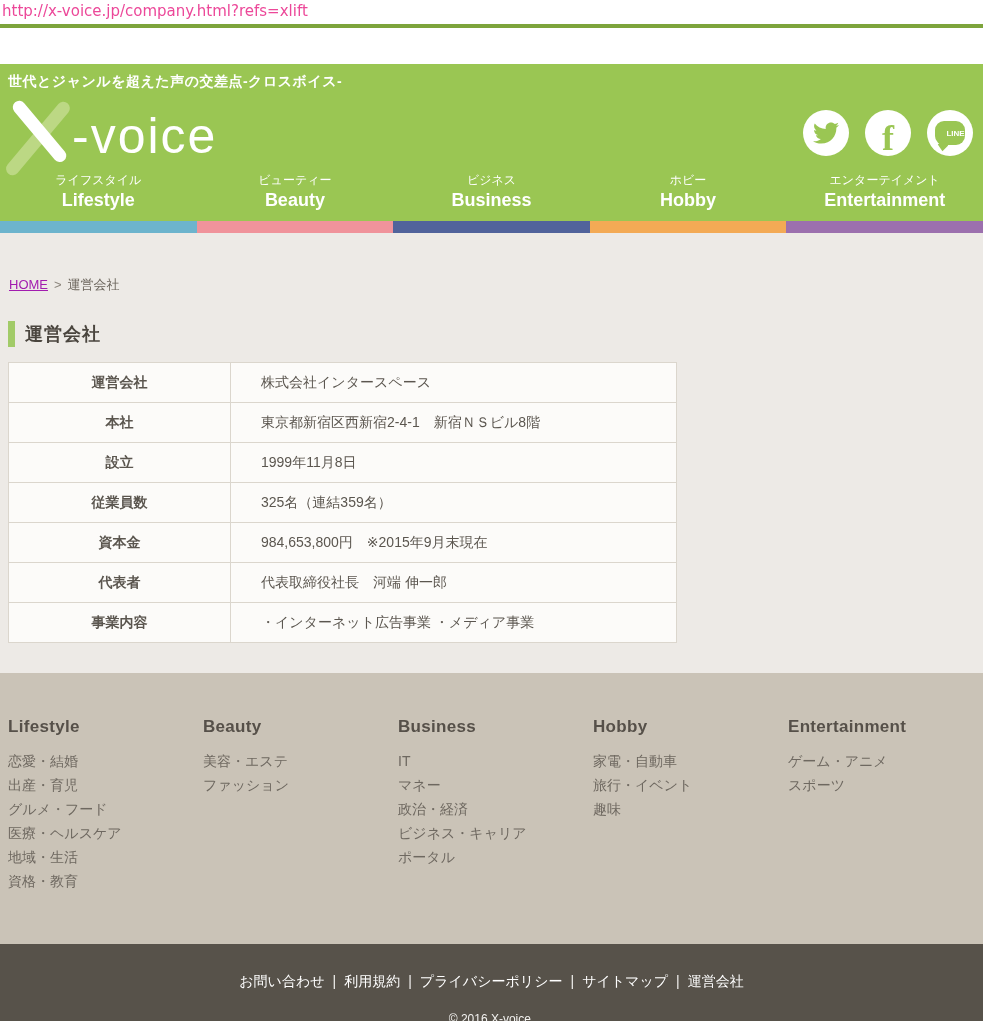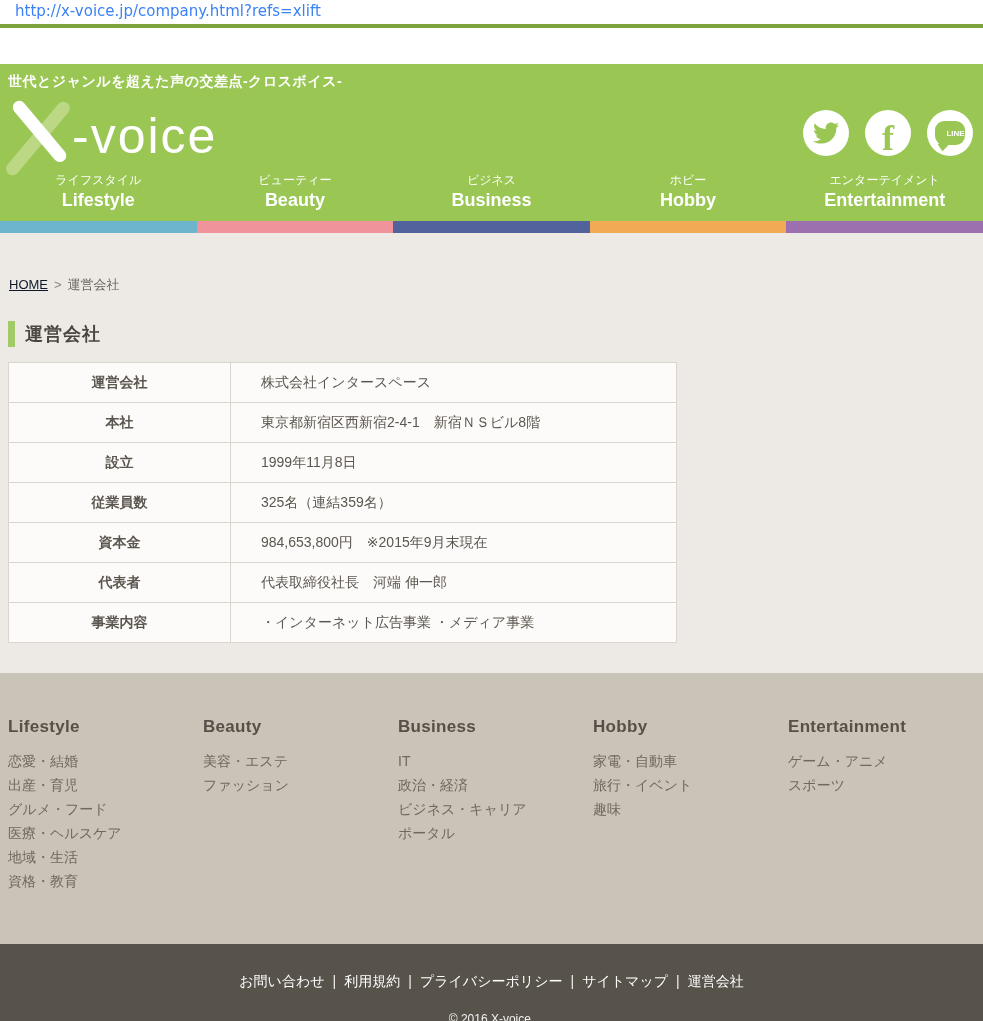--- a/index.html
+++ b/index.html
@@ -5,22 +5,22 @@
   * { margin:0; padding:0; box-sizing:border-box; }
   html,body { width:983px; }
   body {
     font-family:"Liberation Sans","DejaVu Sans",sans-serif;
     background:#ffffff;
     color:#5b564f;
   }
 
   
   .url-bar {
-    height:24px; line-height:22px; background:#ffffff; color:#3b82f6;
-    font-family:"DejaVu Sans",sans-serif; font-size:15px; padding-left:15px;
+    height:24px; line-height:22px; background:#ffffff; color:#ec4899;
+    font-family:"DejaVu Sans",sans-serif; font-size:15px; padding-left:2px;
     white-space:nowrap;
   }
 
   
   .green-strip { height:4px; background:#7da43c; }
   .site-header { background:#9ac653; }
   .tagline {
     height:30px; padding:9px 0 0 8px;
     color:#ffffff; font-weight:bold; font-size:14px; letter-spacing:0.5px;margin-top:36px;
   }
@@ -78,21 +78,21 @@
   .bar-1 { background:#f0939b; }
   .bar-2 { background:#51639b; }
   .bar-3 { background:#f3aa55; }
   .bar-4 { background:#9c70ae; }
 
   
   .main { background:#edeae6; height:440px; padding:0; }
   .breadcrumb {
     padding:43px 0 0 9px; font-size:13px; color:#6b655c;
   }
-  .breadcrumb a { color:#0f172a; text-decoration:underline; cursor:pointer; }
+  .breadcrumb a { color:#a21caf; text-decoration:underline; cursor:pointer; }
   .breadcrumb .sep { margin:0 6px; color:#8a847b; }
   .page-title-row {
     margin:27px 0 0 8px; display:flex; align-items:center;
   }
   .title-bar-mark { width:7px; height:26px; background:#a2cb68; margin-right:10px; }
   .page-title { font-size:18px; font-weight:bold; color:#4a453e; letter-spacing:1px; }
 
   .company-table {
     margin:15px 0 0 8px; border-collapse:collapse; width:669px;
     background:#fcfbf9; font-size:14px;
@@ -253,20 +253,21 @@
     <a>資格・教育</a>
   </div>
   <div class="fcol">
     <div class="fcol-heading">Beauty</div>
     <a>美容・エステ</a>
     <a>ファッション</a>
   </div>
   <div class="fcol">
     <div class="fcol-heading">Business</div>
     <a>IT</a>
+    <a>マネー</a>
     <a>政治・経済</a>
     <a>ビジネス・キャリア</a>
     <a>ポータル</a>
   </div>
   <div class="fcol">
     <div class="fcol-heading">Hobby</div>
     <a>家電・自動車</a>
     <a>旅行・イベント</a>
     <a>趣味</a>
   </div>

